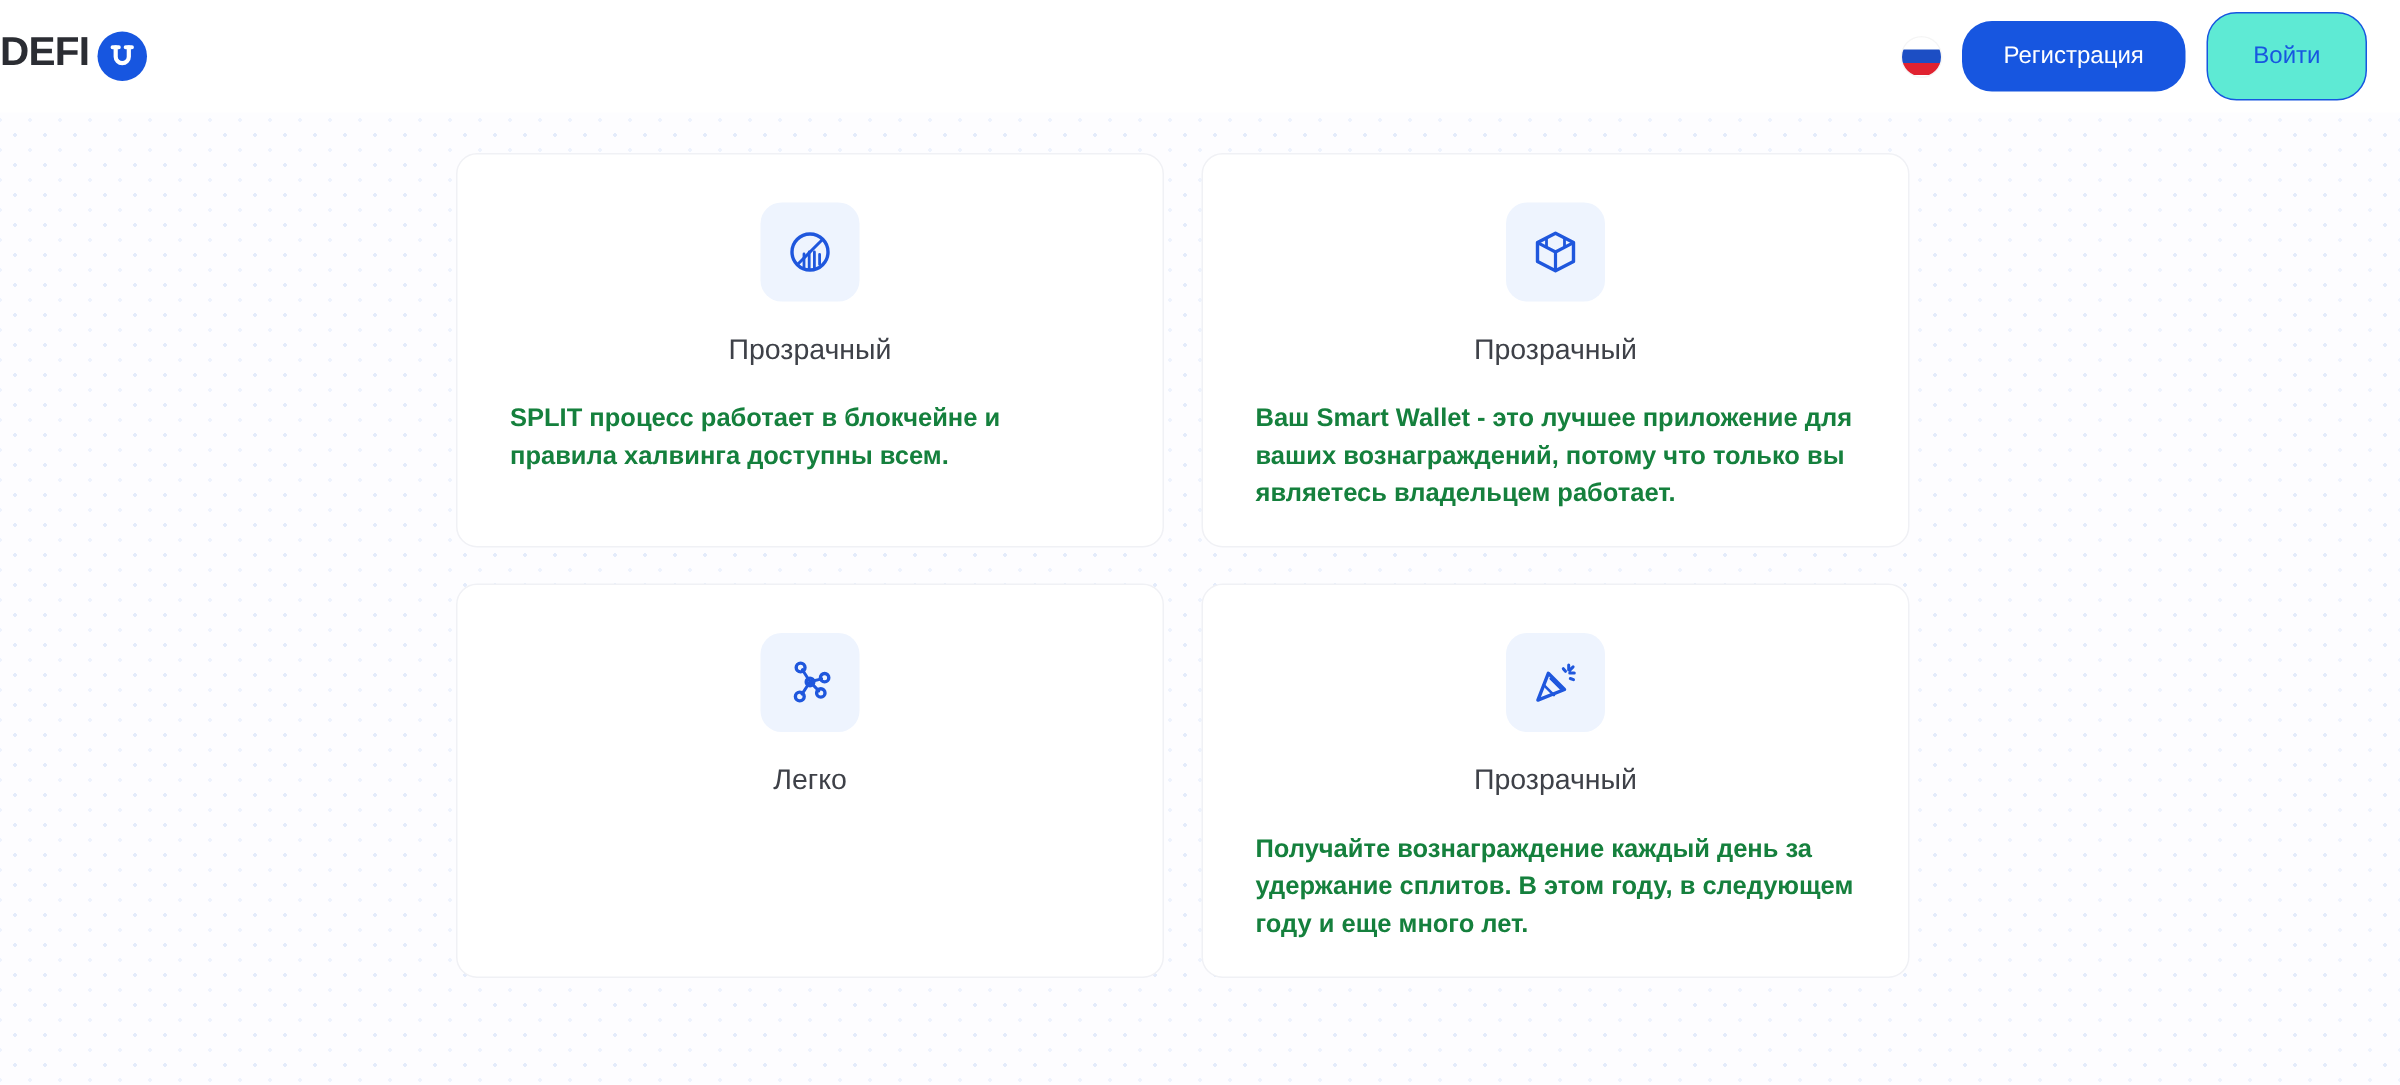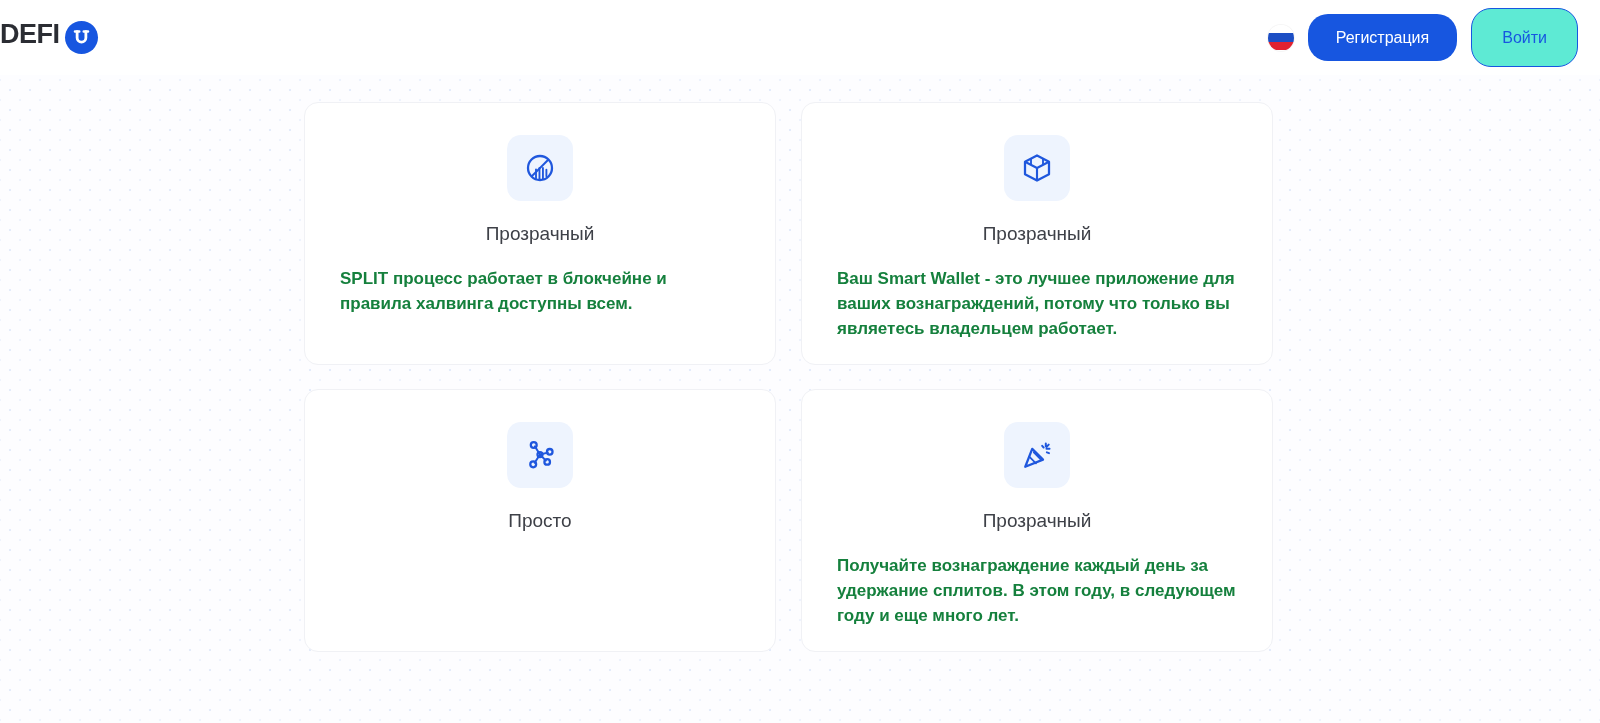--- a/index.html
+++ b/index.html
@@ -231,21 +231,21 @@
     <div class="icon-box">
       <svg width="32" height="32" viewBox="0 0 24 24" fill="none" aria-hidden="true">
         <path d="M8.2 5.6 12 11.6M12 11.6l5.8-1.4M12 11.6 8 17.8M12 11.6l4.4 4.6" stroke="#1f57dd" stroke-width="1.5" stroke-linecap="round"></path>
         <circle cx="7.3" cy="4.5" r="2.2" stroke="#1f57dd" stroke-width="1.7"></circle>
         <circle cx="12" cy="11.7" r="1.9" stroke="#1f57dd" stroke-width="1.7"></circle>
         <circle cx="19.3" cy="9.6" r="2.1" stroke="#1f57dd" stroke-width="1.7"></circle>
         <circle cx="6.9" cy="19" r="2.2" stroke="#1f57dd" stroke-width="1.7"></circle>
         <circle cx="17.4" cy="17.2" r="2.1" stroke="#1f57dd" stroke-width="1.7"></circle>
       </svg>
     </div>
-    <div class="card-title">Просто</div>
+    <div class="card-title">Легко</div>
   </div>
 
   <div class="card">
     <div class="icon-box">
       <svg width="32" height="32" viewBox="0 0 24 24" fill="none" aria-hidden="true">
         <path d="M3.2 20.8 8.4 7.4l8.1 8.1-13.3 5.3Z" stroke="#1f57dd" stroke-width="1.7" stroke-linejoin="round"></path>
         <path d="M6.2 13.3l5 5M9.6 10.1l5 5" stroke="#1f57dd" stroke-width="1.3" stroke-linecap="round"></path>
         <path d="M18.6 3.3v2.4M21.4 7.3h-2.3M20.8 4.2l-1.6 1.6M15.9 5.1l1.1 1.3M21 10.6l-1.6-.6" stroke="#1f57dd" stroke-width="1.5" stroke-linecap="round"></path>
       </svg>
     </div>

